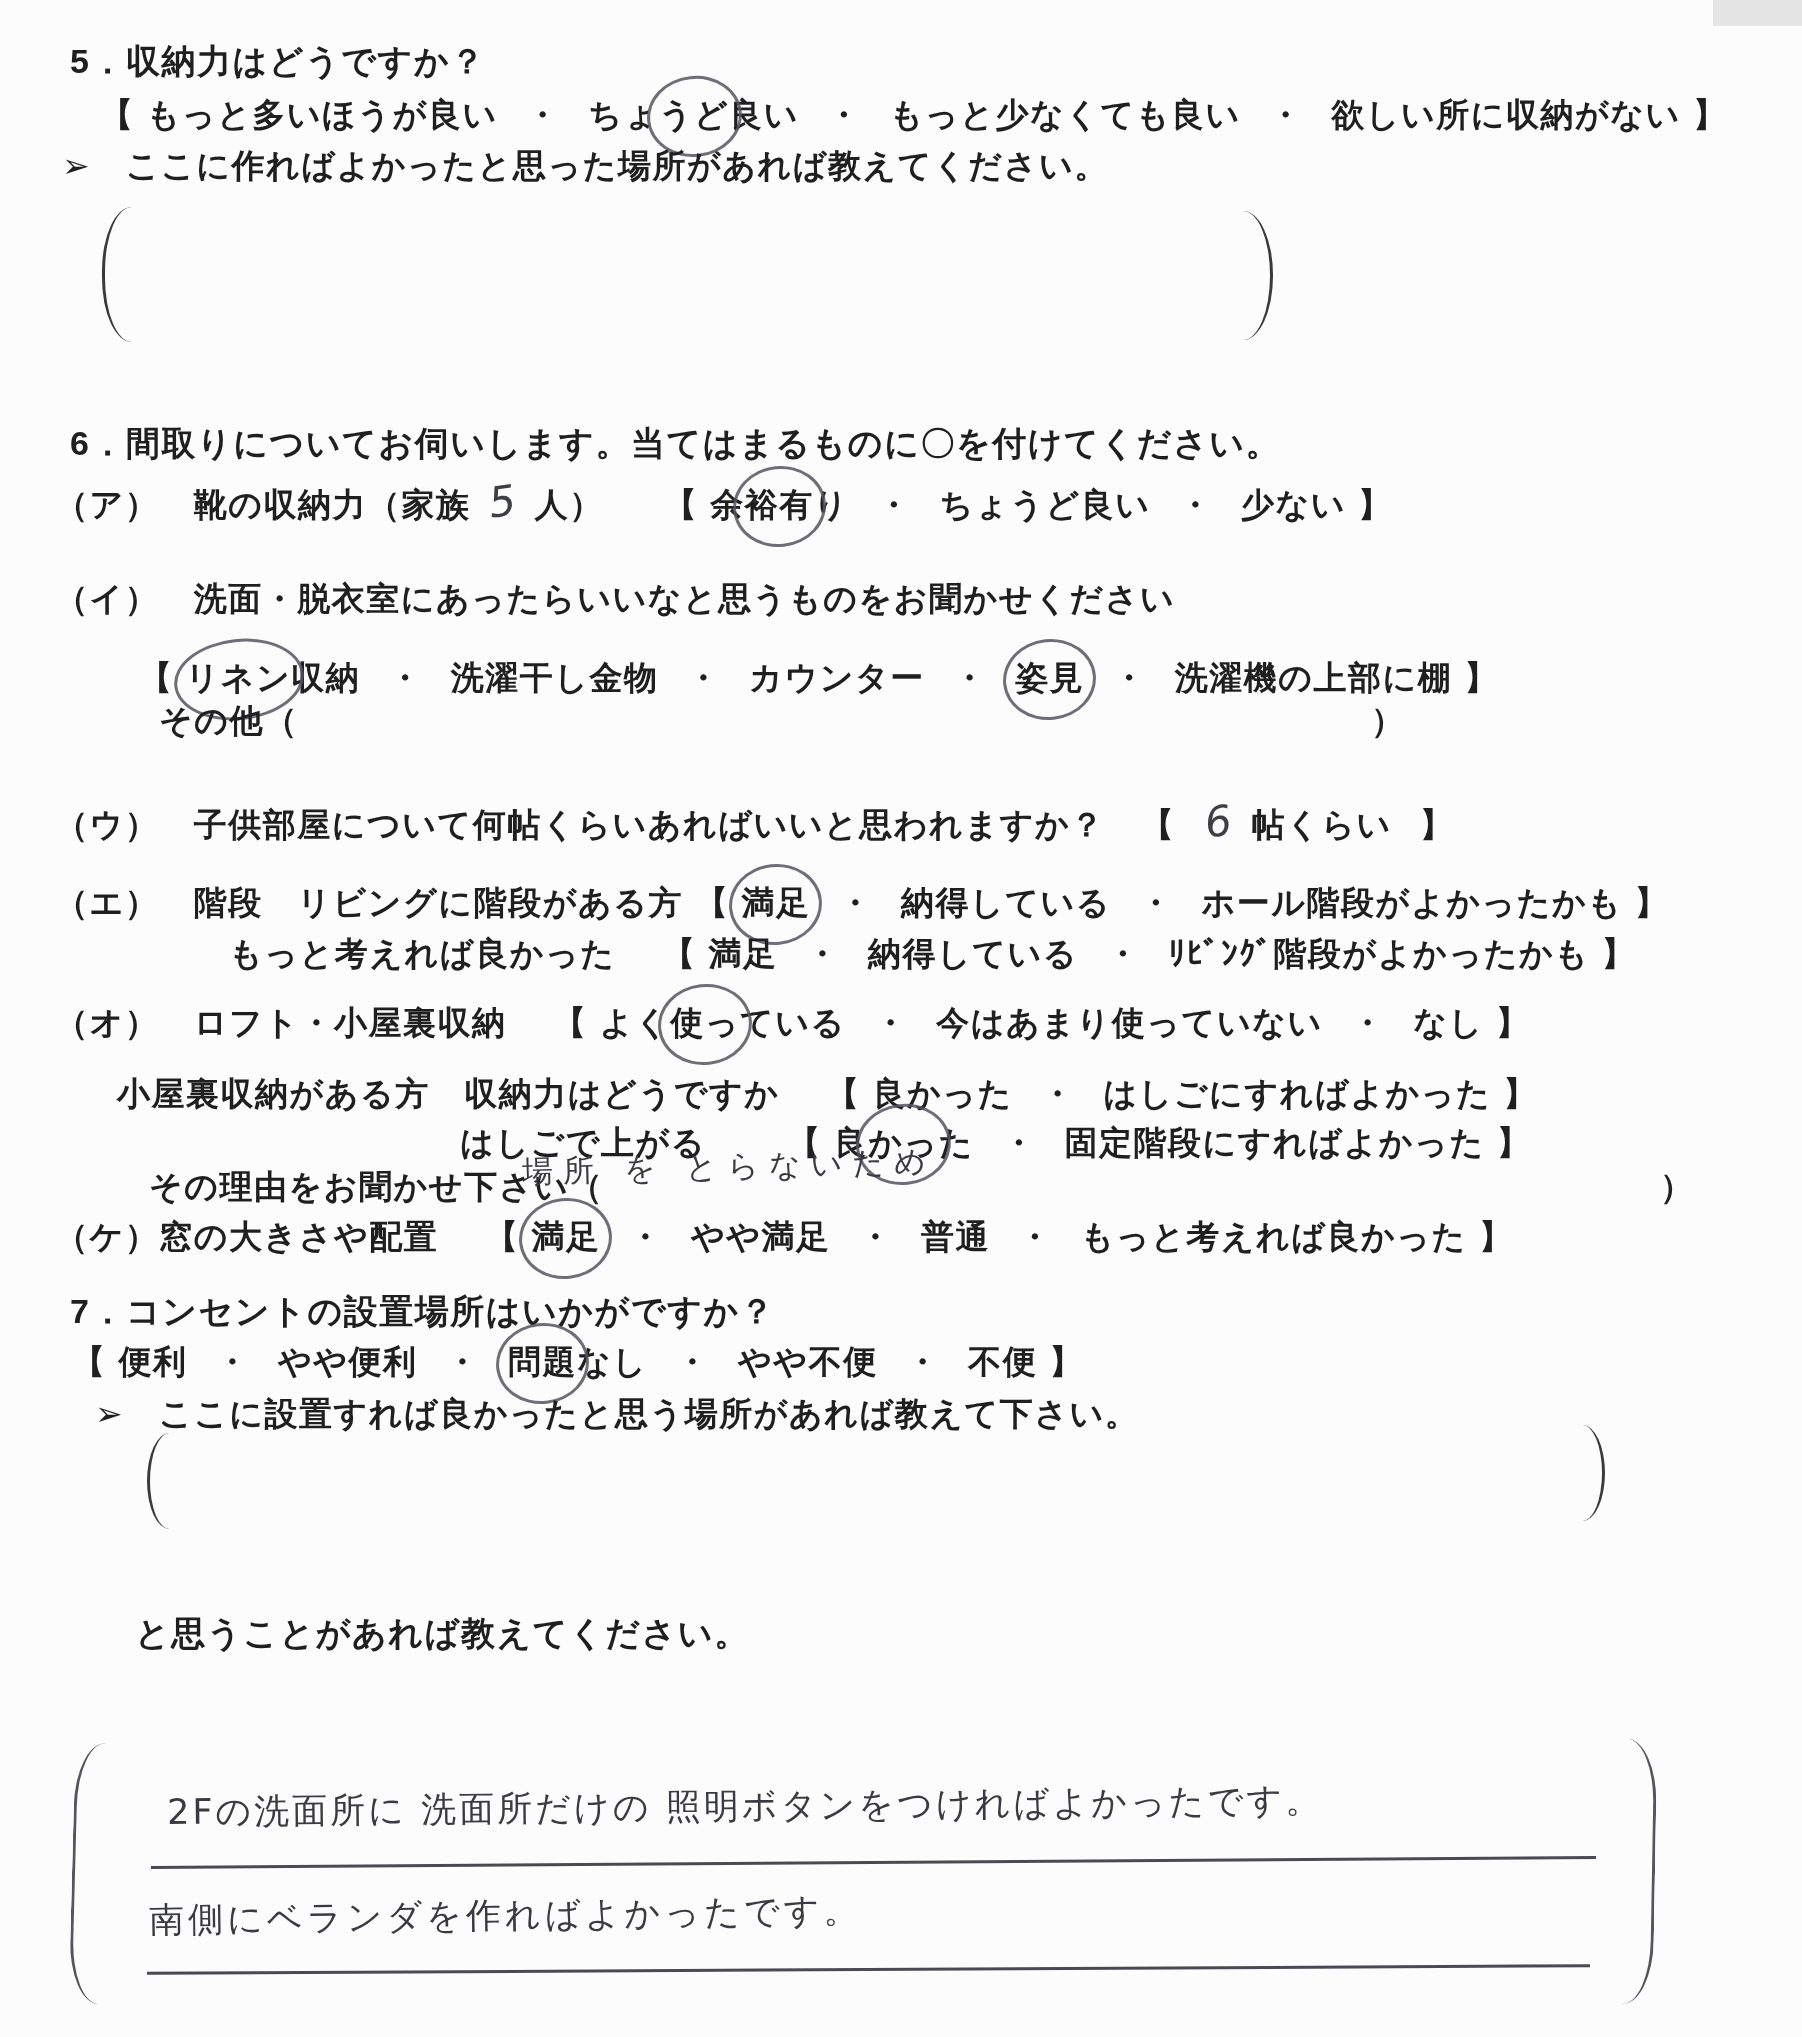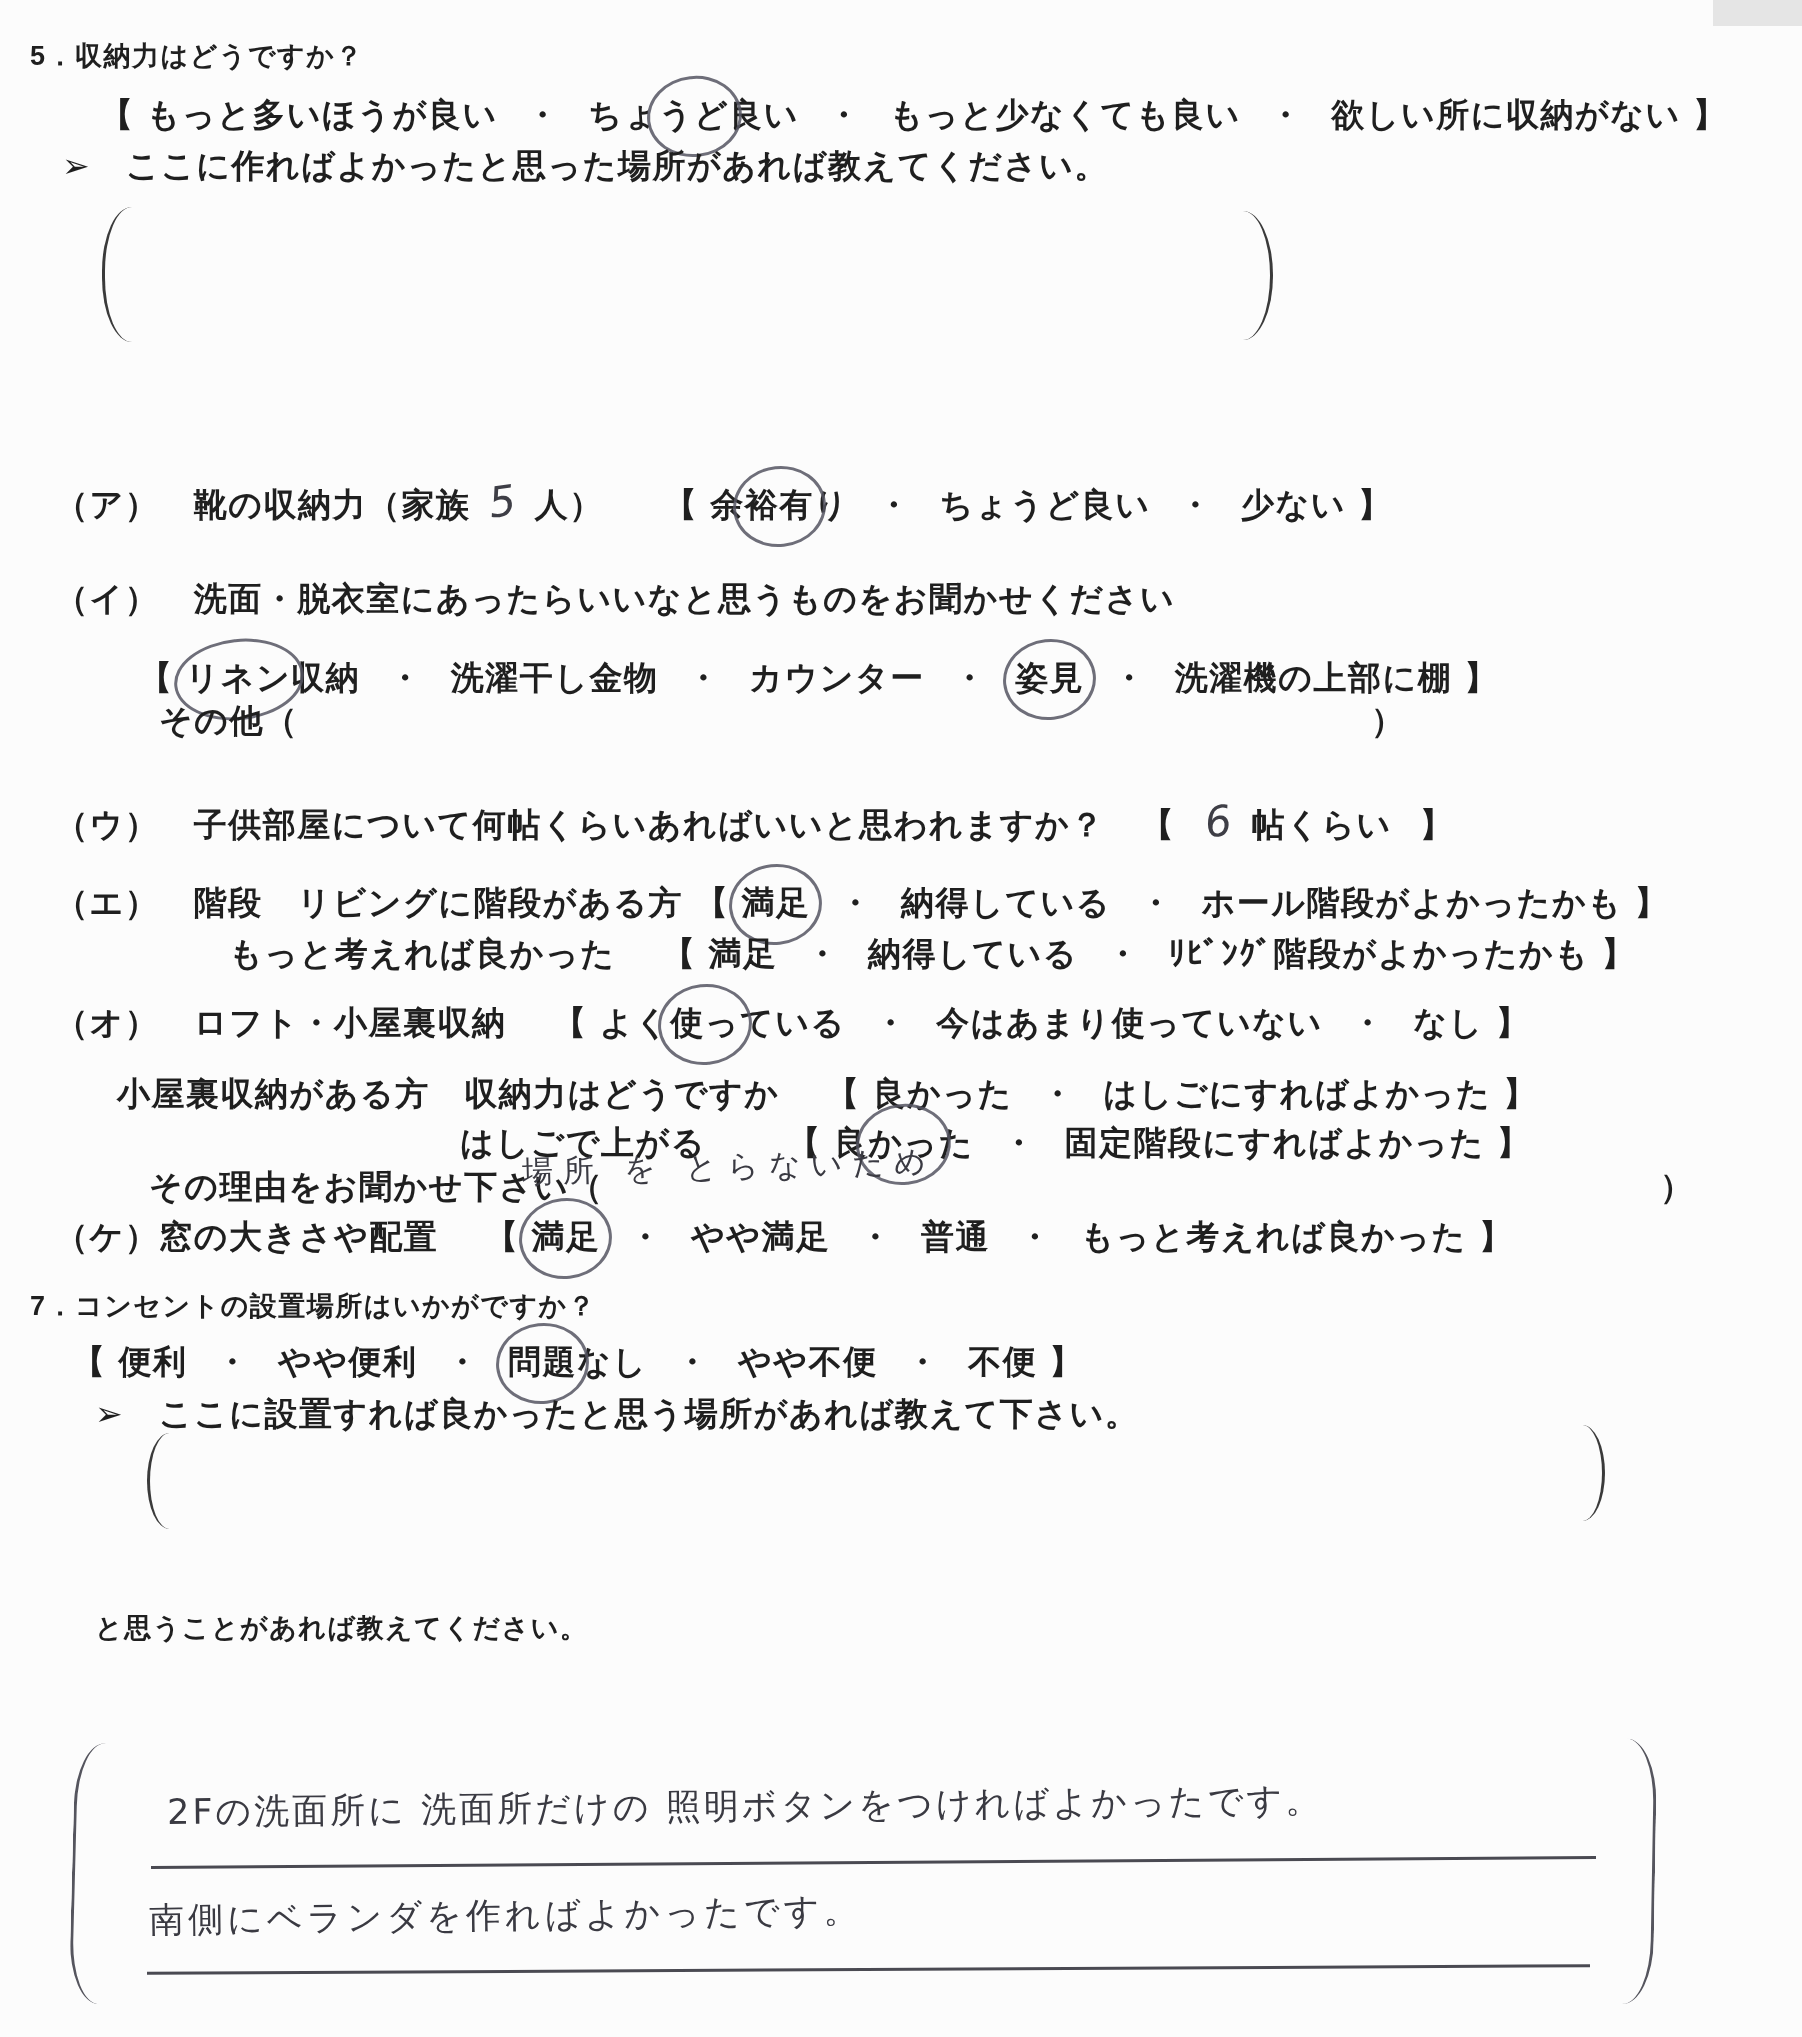--- a/index.html
+++ b/index.html
@@ -2,21 +2,21 @@
 <html><head>
 <meta charset="utf-8">
 <style>
   html,body{margin:0;padding:0;background:#e8e8e8;}
   .page{
     position:relative;width:1803px;height:2038px;background:#fcfcfc;
     font-family:"Liberation Sans","DejaVu Sans",sans-serif;
     color:#1f1f1f;font-weight:600;overflow:hidden;
   }
   .line{position:absolute;white-space:nowrap;font-size:33px;letter-spacing:1.5px;line-height:1.25;}
-  .heading{font-size:27px;}
+  .heading{font-size:34px;margin-left:40px;}
   .options .sep{margin:0 28px;}
   .options .br{margin:0 12px;font-weight:700;}
   .opt{display:inline-block;}
   .circ{position:relative;display:inline-block;}
   .circ::after{
     content:"";position:absolute;left:-12px;right:-12px;top:-18px;bottom:-22px;
     border:3px solid rgba(85,85,98,0.85);border-radius:50%;
     transform:rotate(-6deg);pointer-events:none;
   }
   .hand{font-family:"DejaVu Sans",sans-serif;font-weight:400;color:#3e3e46;}
@@ -35,20 +35,21 @@
 <div class="page">
 
   <div class="artifact" style="left:1713px;top:0;width:90px;height:26px;"></div>
 
   <div class="line heading" style="left:30px;top:40px;">5．収納力はどうですか？</div>
   <div class="line options" style="left:88px;top:94px;"><span class="br">【</span><span class="opt">もっと多いほうが良い</span><span class="sep">・</span><span class="opt"><span>ちょ</span><span class="circ">うど</span><span>良い</span></span><span class="sep">・</span><span class="opt">もっと少なくても良い</span><span class="sep">・</span><span class="opt">欲しい所に収納がない</span><span class="br">】</span></div>
   <div class="line" style="left:62px;top:145px;">➢　ここに作ればよかったと思った場所があれば教えてください。</div>
   <div class="paren l" style="left:102px;top:207px;height:135px;"></div>
   <div class="paren r" style="left:1242px;top:211px;height:129px;"></div>
 
+  <div class="line heading" style="left:30px;top:422px;">6．間取りについてお伺いします。当てはまるものに〇を付けてください。</div>
 
   <div class="line options" style="left:55px;top:476px;">
     <span>（ア）　靴の収納力（家族</span><span class="hand num">5</span><span>人）</span><span style="margin-left:48px;"><span class="br">【</span><span class="opt"><span>余</span><span class="circ">裕有</span><span>り</span></span><span class="sep">・</span><span class="opt">ちょうど良い</span><span class="sep">・</span><span class="opt">少ない</span><span class="br">】</span></span>
   </div>
 
   <div class="line" style="left:55px;top:578px;">（イ）　洗面・脱衣室にあったらいいなと思うものをお聞かせください</div>
   <div class="line options" style="left:127px;top:657px;"><span class="br">【</span><span class="opt"><span class="circ">リネン</span><span>収納</span></span><span class="sep">・</span><span class="opt">洗濯干し金物</span><span class="sep">・</span><span class="opt">カウンター</span><span class="sep">・</span><span class="opt"><span class="circ">姿見</span></span><span class="sep">・</span><span class="opt">洗濯機の上部に棚</span><span class="br">】</span></div>
   <div class="line" style="left:159px;top:700px;">その他（</div>
   <div class="line" style="left:1371px;top:700px;">）</div>
 

